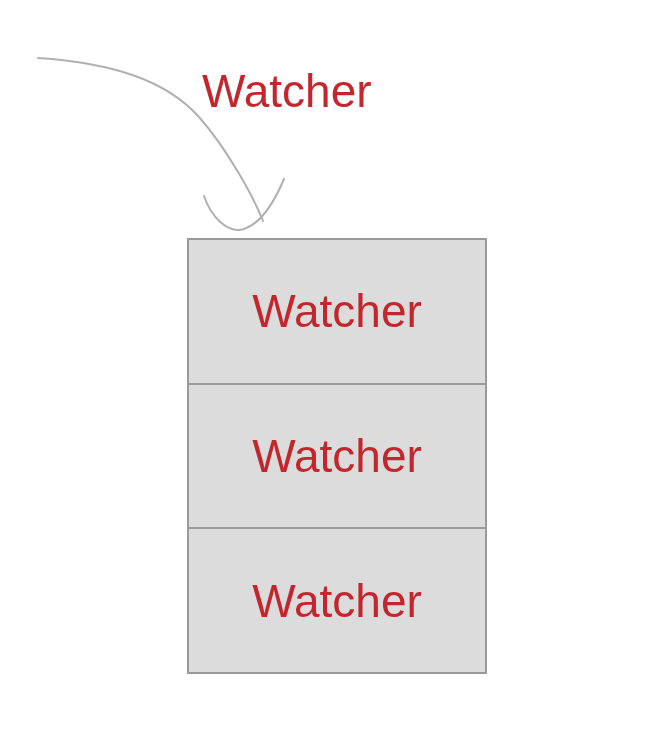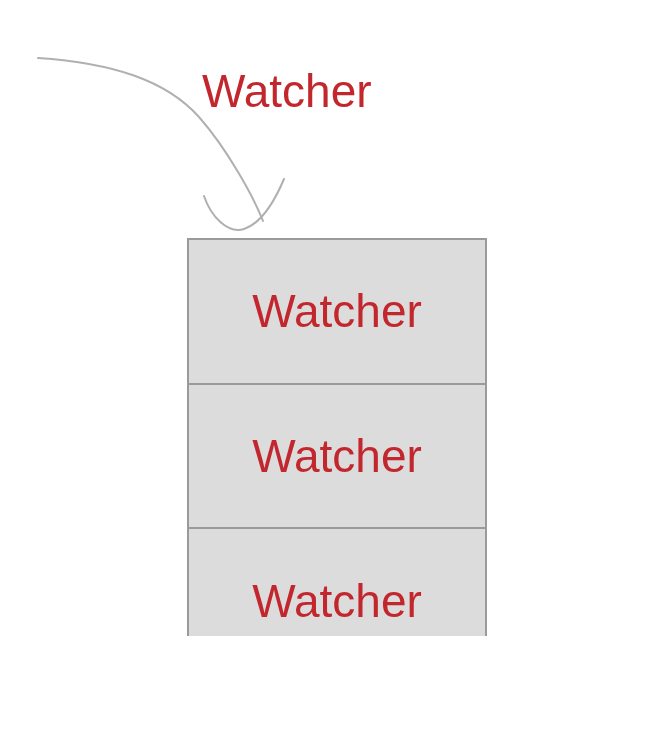--- a/index.html
+++ b/index.html
@@ -10,21 +10,21 @@
     --bg: #ffffff;
   }
   * { margin: 0; padding: 0; box-sizing: border-box; }
   html, body {
     background: var(--bg);
     font-family: "Liberation Sans", sans-serif;
   }
   .canvas {
     position: relative;
     width: 646px;
-    height: 636px;
+    height: 744px;
     background: var(--bg);
     overflow: hidden;
     border-radius: 17px;
   }
   .arrow-svg {
     position: absolute;
     left: 0;
     top: 0;
     width: 320px;
     height: 250px;

